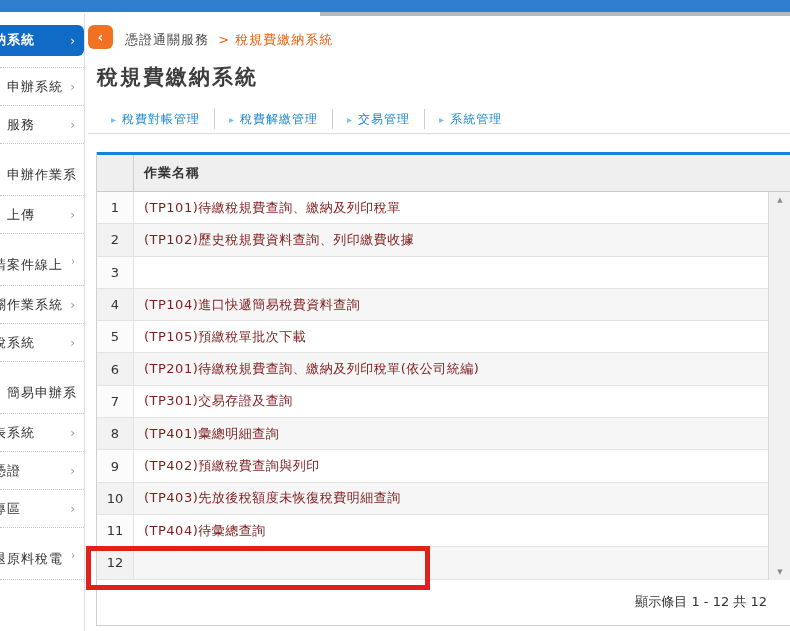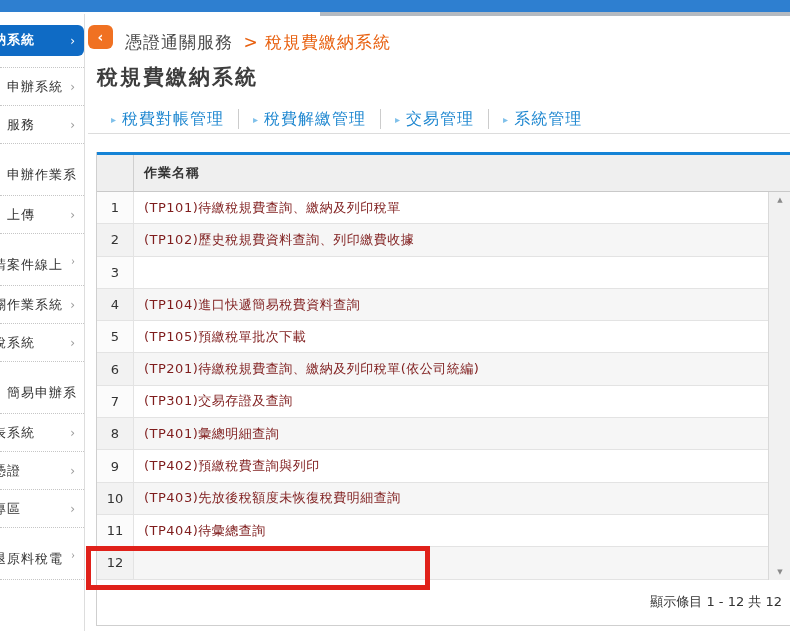--- a/index.html
+++ b/index.html
@@ -26,33 +26,33 @@
   .sb-label { white-space:nowrap; }
   .sb-chev { position:absolute; right:9px; top:50%; transform:translateY(-50%);
     color:#9a9a9a; font-size:12px; letter-spacing:0; }
   .sb-row.selected .sb-chev { color:#fff; }
 
   
   .main { position:absolute; left:88px; top:14px; width:702px; height:617px; }
   .back-btn { position:absolute; left:0; top:11px; width:25px; height:24px;
     background:#f07122; border-radius:6px; color:#fff; font-weight:bold; font-size:14px;
     display:flex; align-items:center; justify-content:center; cursor:pointer; }
-  .breadcrumb { position:absolute; left:37px; top:17px; font-size:17px; letter-spacing:1px; }
+  .breadcrumb { position:absolute; left:37px; top:17px; font-size:13px; letter-spacing:1px; }
   .bc-parent { color:#4a4a4a; cursor:pointer; }
   .bc-sep { color:#e8600f; margin-left:4px; }
   .bc-current { color:#e8600f; }
   .page-title { position:absolute; left:9px; top:49px; font-size:21px; font-weight:bold;
     color:#3d3d3d; letter-spacing:2px; }
 
   
   .tabs { position:absolute; left:9px; top:91px; display:flex; align-items:center; height:28px; }
   .tab { display:flex; align-items:center; padding:0 14px; height:20px; cursor:pointer; }
   .tab + .tab { border-left:1px solid #ccc; }
   .tab-caret { color:#7fc0ea; font-size:10px; margin-right:6px; }
-  .tab-label { color:#1e87d0; font-size:16px; letter-spacing:1px; }
+  .tab-label { color:#1e87d0; font-size:12px; letter-spacing:1px; }
   .tabs-underline { position:absolute; left:0; top:119px; width:702px; border-bottom:1px solid #dcdcdc; }
 
   
   .card { position:absolute; left:8px; top:138px; width:700px; height:474px;
     border:1px solid #cfcfcf; border-top:none; background:#fff; }
   .card-blue-top { height:3px; background:#1583d6; }
   .thead { display:flex; height:37px; background:#efefef; border-bottom:1px solid #c9c9c9;
     align-items:center; font-size:13px; }
   .th-num { width:37px; height:100%; border-right:1px solid #cfcfcf; flex:none; }
   .th-name { padding-left:10px; font-weight:bold; color:#333; letter-spacing:1px; }
@@ -64,21 +64,21 @@
     background:rgba(0,0,0,0.015); }
   .td-name { padding-left:10px; color:#7f1d1d; letter-spacing:0.5px; white-space:nowrap; }
 
   .vscroll { position:absolute; left:671px; top:40px; width:23px; height:388px;
     background:#f1f1f1; border-left:1px solid #d9d9d9; cursor:pointer; }
   .vs-up, .vs-down { position:absolute; left:50%; transform:translateX(-50%);
     font-size:7px; color:#8a8a8a; cursor:pointer; }
   .vs-up { top:4px; } .vs-down { bottom:4px; }
 
   .tfoot { position:absolute; left:0; top:428px; width:694px; height:44px;
-    display:flex; align-items:center; justify-content:flex-end; padding-right:9px;
+    display:flex; align-items:center; justify-content:flex-end; padding-right:24px;
     font-size:13px; color:#333; }
 
   
   .red-box { position:absolute; left:86px; top:546px; width:344px; height:44px;
     border:5px solid #e0211a; pointer-events:none; z-index:50; }
 </style>
 </head>
 <body>
 
 <div class="topbar"></div>

